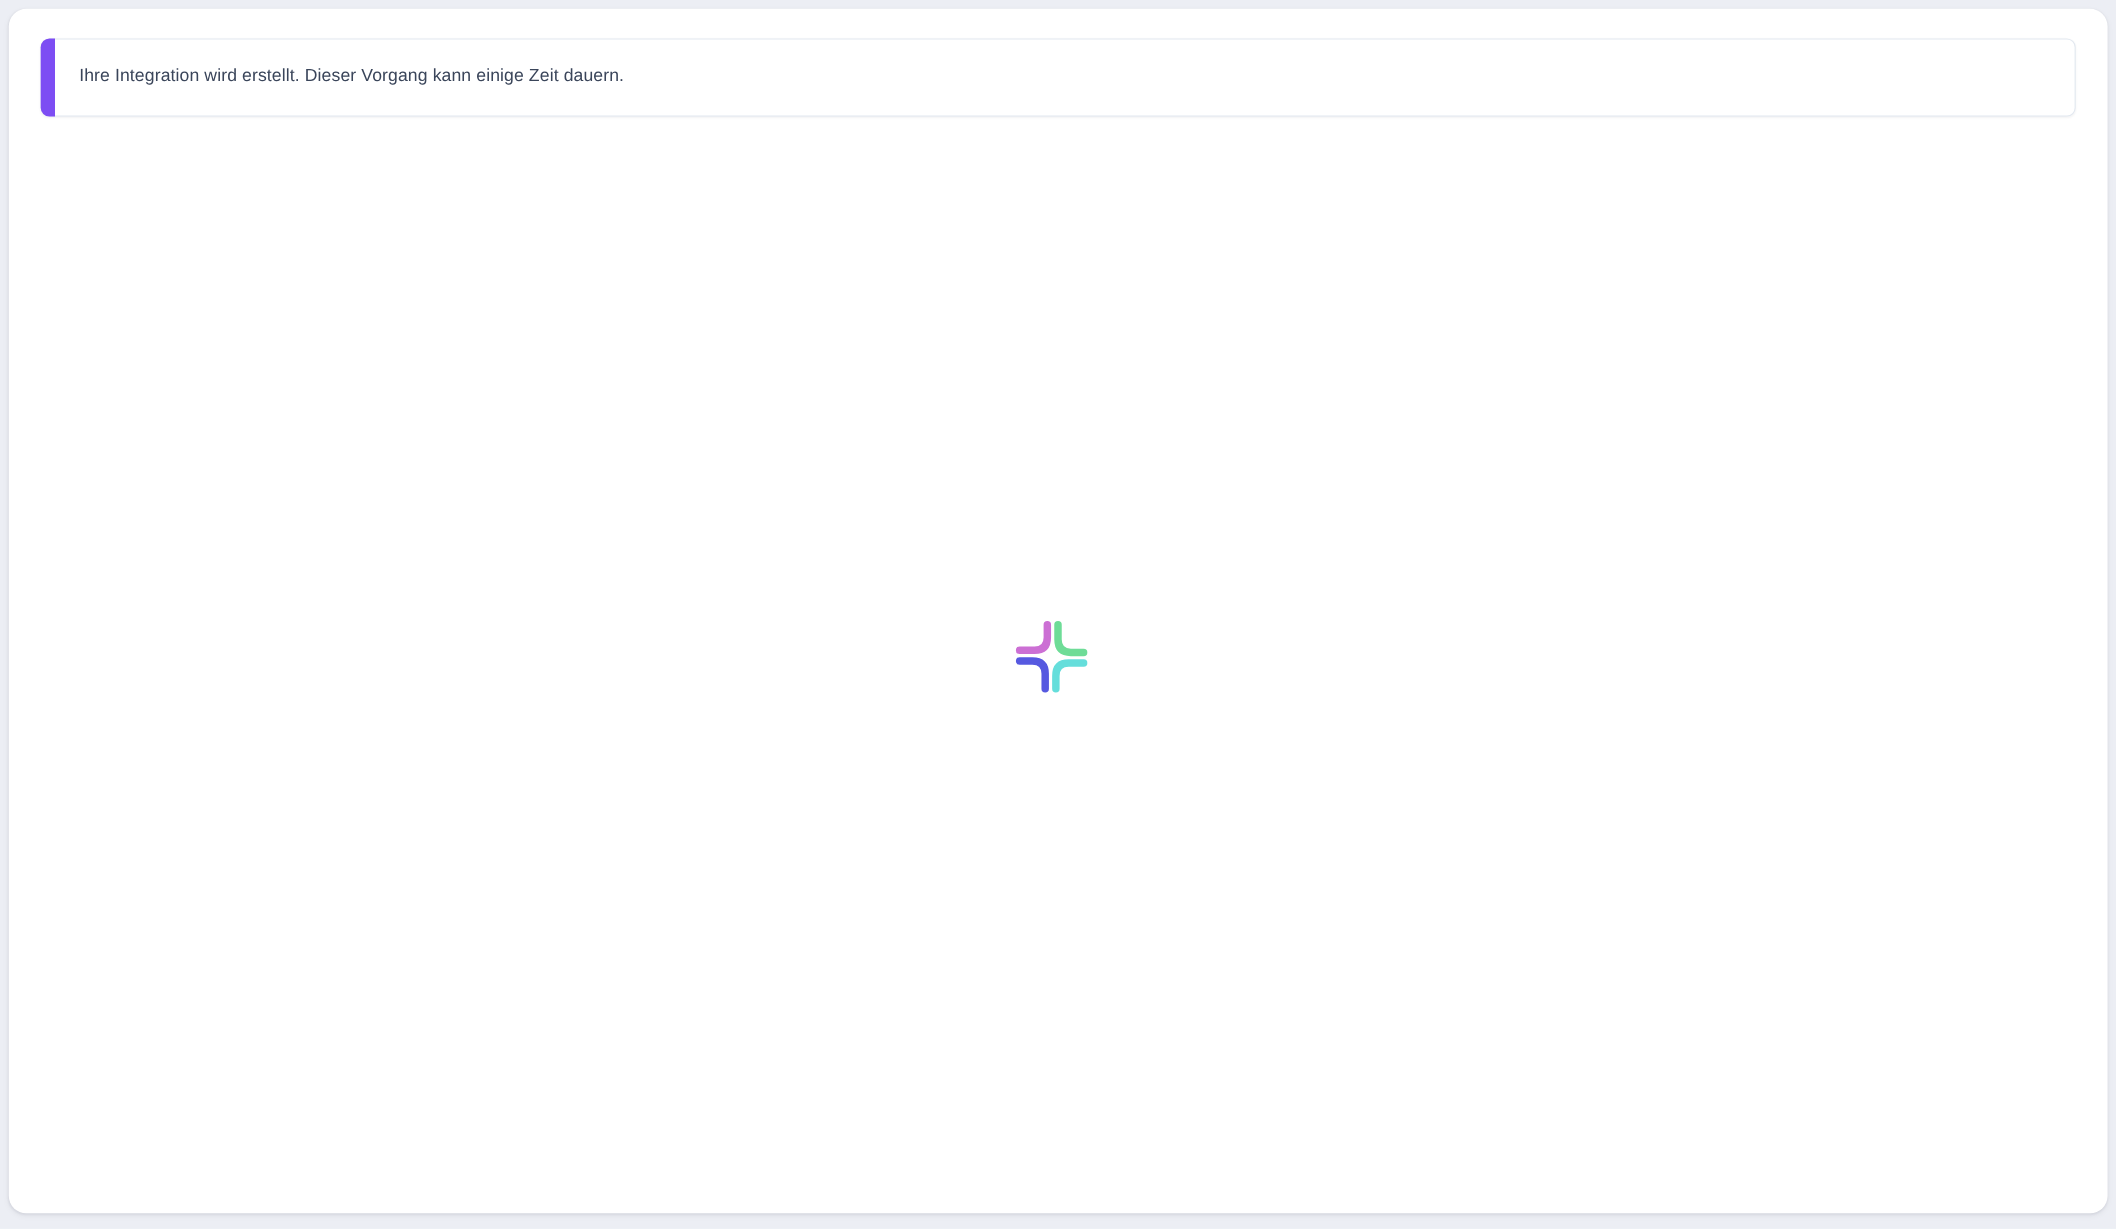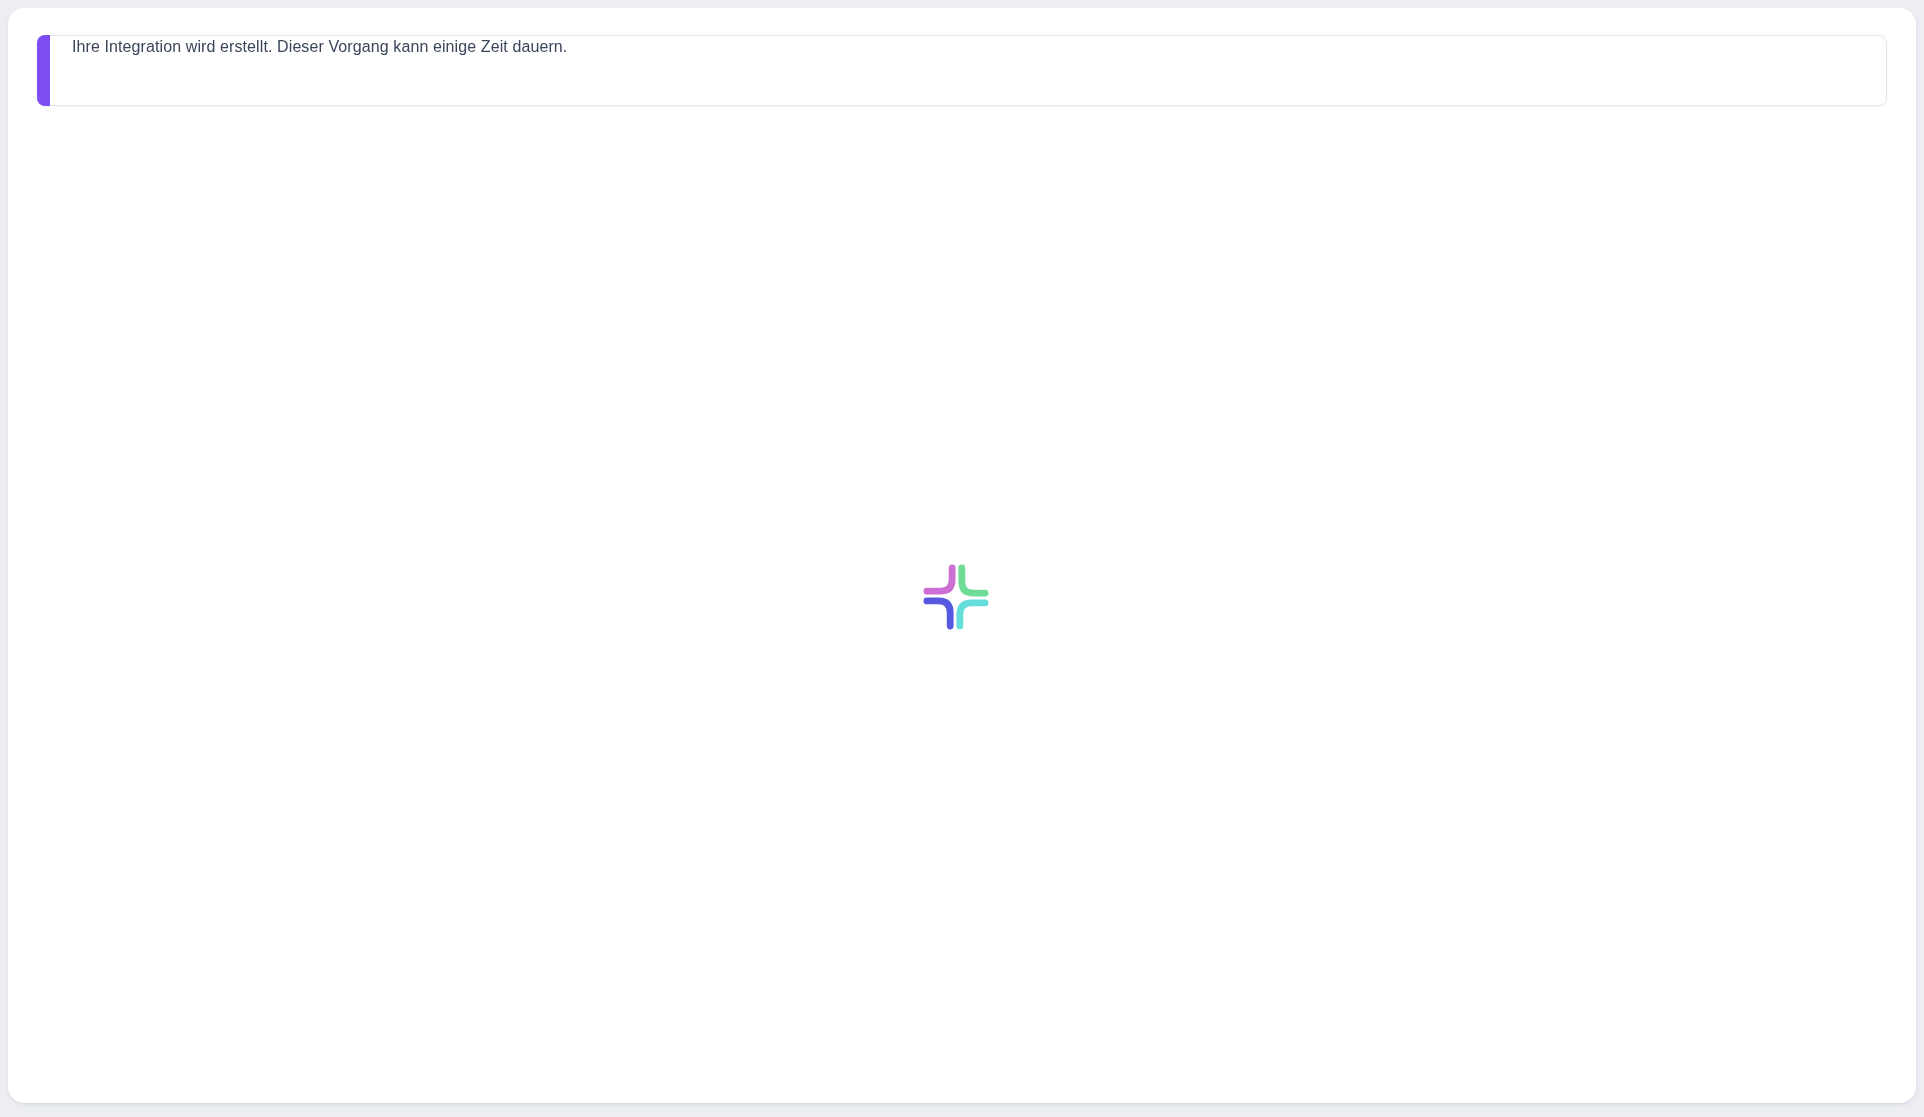--- a/index.html
+++ b/index.html
@@ -25,20 +25,21 @@
     position: absolute;
     left: 29px;
     top: 27px;
     right: 29px;
     height: 71px;
     background: #FFFFFF;
     border: 1px solid #E2E8F0;
     border-radius: 8px;
     box-shadow: 0 1px 2px rgba(16, 24, 40, 0.05);
     display: flex;
+    align-items: center;
     padding-left: 34px;
     box-sizing: border-box;
   }
   .banner-accent {
     position: absolute;
     left: -1px;
     top: -1px;
     bottom: -1px;
     width: 13px;
     background: #7D4DF3;

